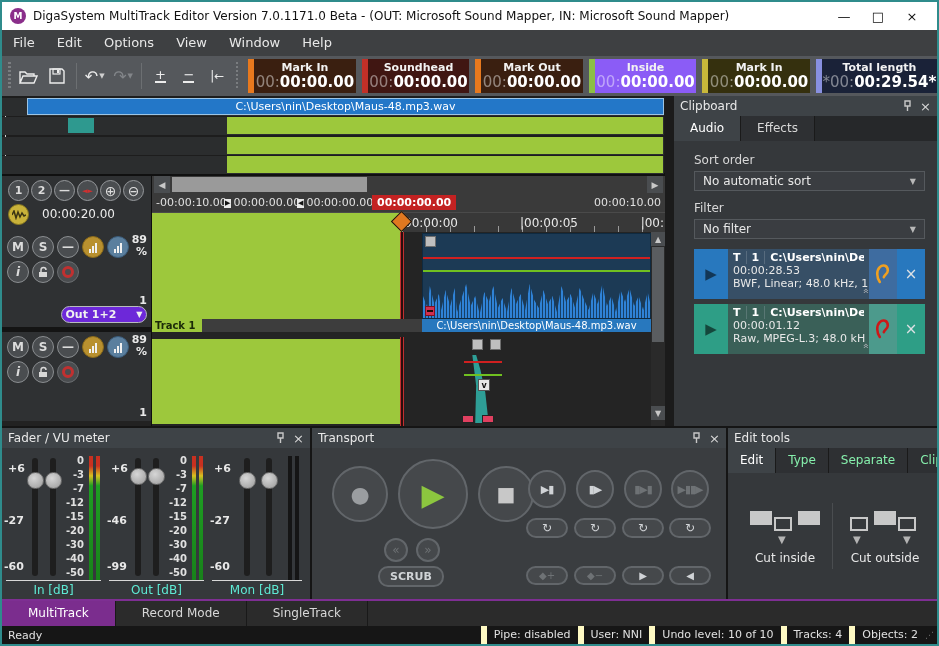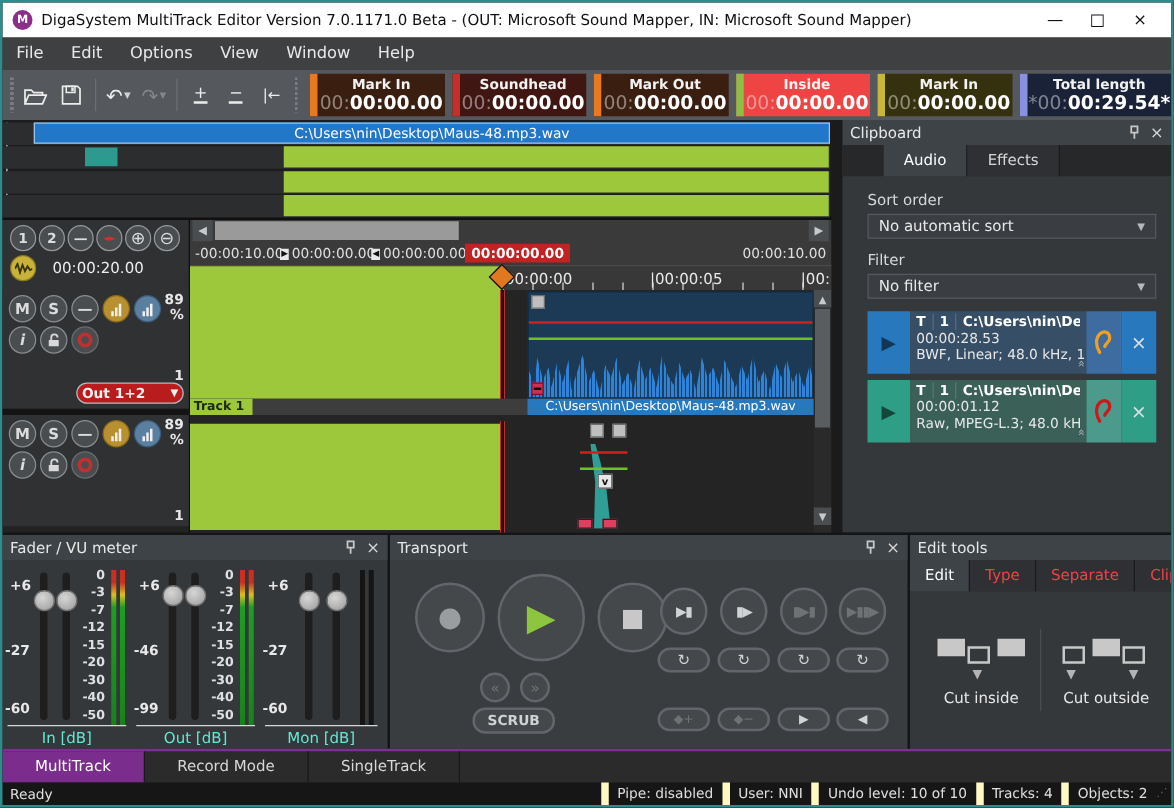--- a/index.html
+++ b/index.html
@@ -24,21 +24,21 @@
   .ddarrow{font-size:7px;margin-left:1px;color:#CFCFCF;}
   .dim .ddarrow{color:#83868A;}
   .zbar{border-bottom:2px solid currentColor;padding-bottom:1px;font-size:13px;line-height:10px;}
   .tdisp{height:34px;margin-left:6px;padding:1px 7px 2px 7px;display:flex;flex-direction:column;align-items:center;justify-content:center;border-left:6px solid #888;min-width:100px;}
   .tdisp .lbl{font-size:11px;font-weight:bold;color:#F2F2F2;line-height:13px;}
   .tdisp .val{font-size:15px;font-weight:bold;color:#FFFFFF;line-height:17px;white-space:nowrap;}
   .tdisp .dimpart{color:rgba(255,255,255,.45);font-weight:normal;}
   .td0{background:#3A1F10;border-color:#E8791E;}
   .td1{background:#401612;border-color:#C23028;}
   .td2{background:#3A1F10;border-color:#E8791E;}
-  .td3{background:#ef4444;border-color:#8CBF45;}
+  .td3{background:#8b5cf6;border-color:#8CBF45;}
   .td4{background:#35300E;border-color:#C8B83A;}
   .td5{background:#1A2238;border-color:#8890E0;}
   
   .main{height:330px;display:flex;flex:0 0 auto;background:#202020;}
   .workarea{width:663px;display:flex;flex-direction:column;flex:0 0 auto;}
   .overview{height:80px;position:relative;background:#1D1D1D;border-bottom:3px solid #101010;}
   .ovrow{position:absolute;left:0;right:1px;height:18px;background:#2B2D2E;}
   .ovgreen{position:absolute;left:225px;right:1px;height:17px;background:#9DC83C;}
   .controlstrip{height:56px;display:flex;flex:0 0 auto;}
   .leftctl{width:150px;background:#2F3133;position:relative;border-right:1px solid #0E0E0E;flex:0 0 auto;}
@@ -47,37 +47,37 @@
   .sbarrow{position:absolute;top:0;width:16px;height:17px;background:#4A4D50;color:#C8C8C8;font-size:9px;display:flex;align-items:center;justify-content:center;}
   .rul1txt{position:absolute;top:20px;font-size:11px;color:#E0E0E0;white-space:nowrap;}
   .miniflag{display:inline-block;background:#E8E8E8;color:#111;font-size:7px;line-height:9px;padding:0 1px;vertical-align:1px;margin-right:2px;}
   .tracksarea{height:194px;display:flex;background:#222;flex:0 0 auto;}
   .theaders{width:150px;flex:0 0 auto;border-right:1px solid #0E0E0E;}
   .thead{position:relative;background:#2F3133;}
   .hbtn{position:absolute;width:22px;height:22px;border-radius:50%;background:#4A4D50;border:1px solid #8A8D90;color:#DCDCDC;display:flex;align-items:center;justify-content:center;font-size:12px;font-weight:bold;}
   .bars{display:flex;align-items:flex-end;gap:1px;height:11px;}
   .bars i{display:block;width:2px;background:#F0F0F0;}
   .gaintxt{position:absolute;right:4px;font-size:11px;font-weight:bold;color:#E8E8E8;text-align:right;line-height:12px;}
-  .outdrop{position:absolute;right:4px;bottom:4px;width:86px;height:17px;border:1px solid #B8BBBE;border-radius:9px;background:#b91c1c;color:#F0F0F0;font-size:11px;font-weight:bold;display:flex;align-items:center;justify-content:center;gap:20px;}
+  .outdrop{position:absolute;right:4px;bottom:4px;width:86px;height:17px;border:1px solid #B8BBBE;border-radius:9px;background:#6d28d9;color:#F0F0F0;font-size:11px;font-weight:bold;display:flex;align-items:center;justify-content:center;gap:20px;}
   .tcontent{flex:1;position:relative;background:#242424;}
   .greenblock{position:absolute;left:0;width:248px;background:#9DC83C;}
   .playline{position:absolute;width:4px;background:repeating-linear-gradient(90deg,#C03030 0 1px,#2A0D0D 1px 3px,#C03030 3px 4px);}
   .cliphandle{position:absolute;width:11px;height:11px;background:#BFBFBF;border:1px solid #6E6E6E;}
   .vscroll{position:absolute;right:0;top:0;bottom:0;width:14px;background:#2A2A2A;}
   .vsbtn{position:absolute;left:0;width:14px;height:14px;background:#4A4D50;color:#C8C8C8;font-size:8px;display:flex;align-items:center;justify-content:center;}
   .vsplit{width:9px;background:#1B1B1B;flex:0 0 auto;}
   
   .clipboard{flex:1;background:#35383B;display:flex;flex-direction:column;overflow:hidden;}
   .phead{height:20px;background:#3E4347;display:flex;align-items:center;padding:0 6px;flex:0 0 auto;}
   .phead .ptitle{font-size:12px;color:#E8E8E8;}
   .phead .picons{margin-left:auto;display:flex;align-items:center;gap:8px;color:#C8C8C8;}
   .pclose{font-size:13px;line-height:13px;color:#D8D8D8;}
   .ctabs{height:25px;background:#26282A;display:flex;flex:0 0 auto;}
   .ctab{padding:0 16px;font-size:12px;color:#D8D8D8;line-height:25px;background:#2E3033;border-right:1px solid #1A1A1A;}
-  .ctab.active{background:#3E4347;color:#FFF;margin-left:33px;}
+  .ctab.active{background:#3E4347;color:#FFF;}
   .cbody{padding:8px 12px 0 20px;flex:1;}
   .flabel{font-size:12px;color:#D8D8D8;margin:4px 0 4px 0;}
   .select{height:20px;background:#3A3D41;border:1px solid #55595D;display:flex;align-items:center;padding:0 8px;color:#E8E8E8;font-size:12px;}
   .select .sarrow{margin-left:auto;font-size:8px;color:#B8B8B8;}
   .clipitem{height:50px;display:flex;margin-top:5px;}
   .ciplay{width:34px;display:flex;align-items:center;justify-content:center;font-size:15px;color:rgba(0,0,0,.55);flex:0 0 auto;}
   .cimid{flex:1;padding:2px 5px;overflow:hidden;position:relative;}
   .ciline1{font-size:11px;font-weight:bold;color:#FFF;white-space:nowrap;display:flex;align-items:center;}
   .cid{padding:0 5px;border-right:1px solid #9aa4ad55;}
   .ciline{font-size:11px;color:#E8E8E8;white-space:nowrap;line-height:13px;}
@@ -100,21 +100,21 @@
   .fbase{position:absolute;height:1px;background:#D8D8D8;}
   .fcap{position:absolute;bottom:2px;width:100%;text-align:center;font-size:12px;color:#5eead4;margin-top:28px;}
   .transportpanel{flex:1;background:#3A3D40;border-right:2px solid #151515;position:relative;display:flex;flex-direction:column;}
   .tbody{position:relative;flex:1;}
   .rbtn{position:absolute;border-radius:50%;background:#45484B;border:2px solid #62666A;display:flex;align-items:center;justify-content:center;color:#D0D3D6;}
   .pill{position:absolute;border-radius:10px;background:#45484B;border:2px solid #62666A;display:flex;align-items:center;justify-content:center;color:#D0D3D6;font-size:12px;}
   .dimg{color:#6E7275 !important;}
   .combo{font-size:11px;letter-spacing:-1px;font-weight:bold;}
   .edittools{width:209px;background:#35383B;display:flex;flex-direction:column;flex:0 0 auto;overflow:hidden;}
   .etabs{height:25px;background:#26282A;display:flex;}
-  .etab{padding:0 12px;line-height:25px;font-size:12px;color:#ef4444;background:#2E3033;border-right:1px solid #1A1A1A;white-space:nowrap;}
+  .etab{padding:0 12px;line-height:25px;font-size:12px;color:#86efac;background:#2E3033;border-right:1px solid #1A1A1A;white-space:nowrap;}
   .etab.active{background:#3E4347;color:#FFF;}
   .ebody{position:relative;flex:1;}
   .etool{position:absolute;top:34px;width:90px;height:90px;display:flex;flex-direction:column;align-items:center;}
   .eticon{position:relative;width:70px;height:40px;}
   .etlabel{font-size:12px;color:#E8E8E8;margin-top:4px;}
   .blkf{position:absolute;width:22px;height:14px;background:#C8C8C8;}
   .blko{position:absolute;width:18px;height:14px;border:2px solid #C8C8C8;background:transparent;}
   .dtri{position:absolute;font-size:10px;color:#B4B4B4;}
   .esep{position:absolute;top:30px;bottom:30px;width:1px;background:#4A4D50;}
   

